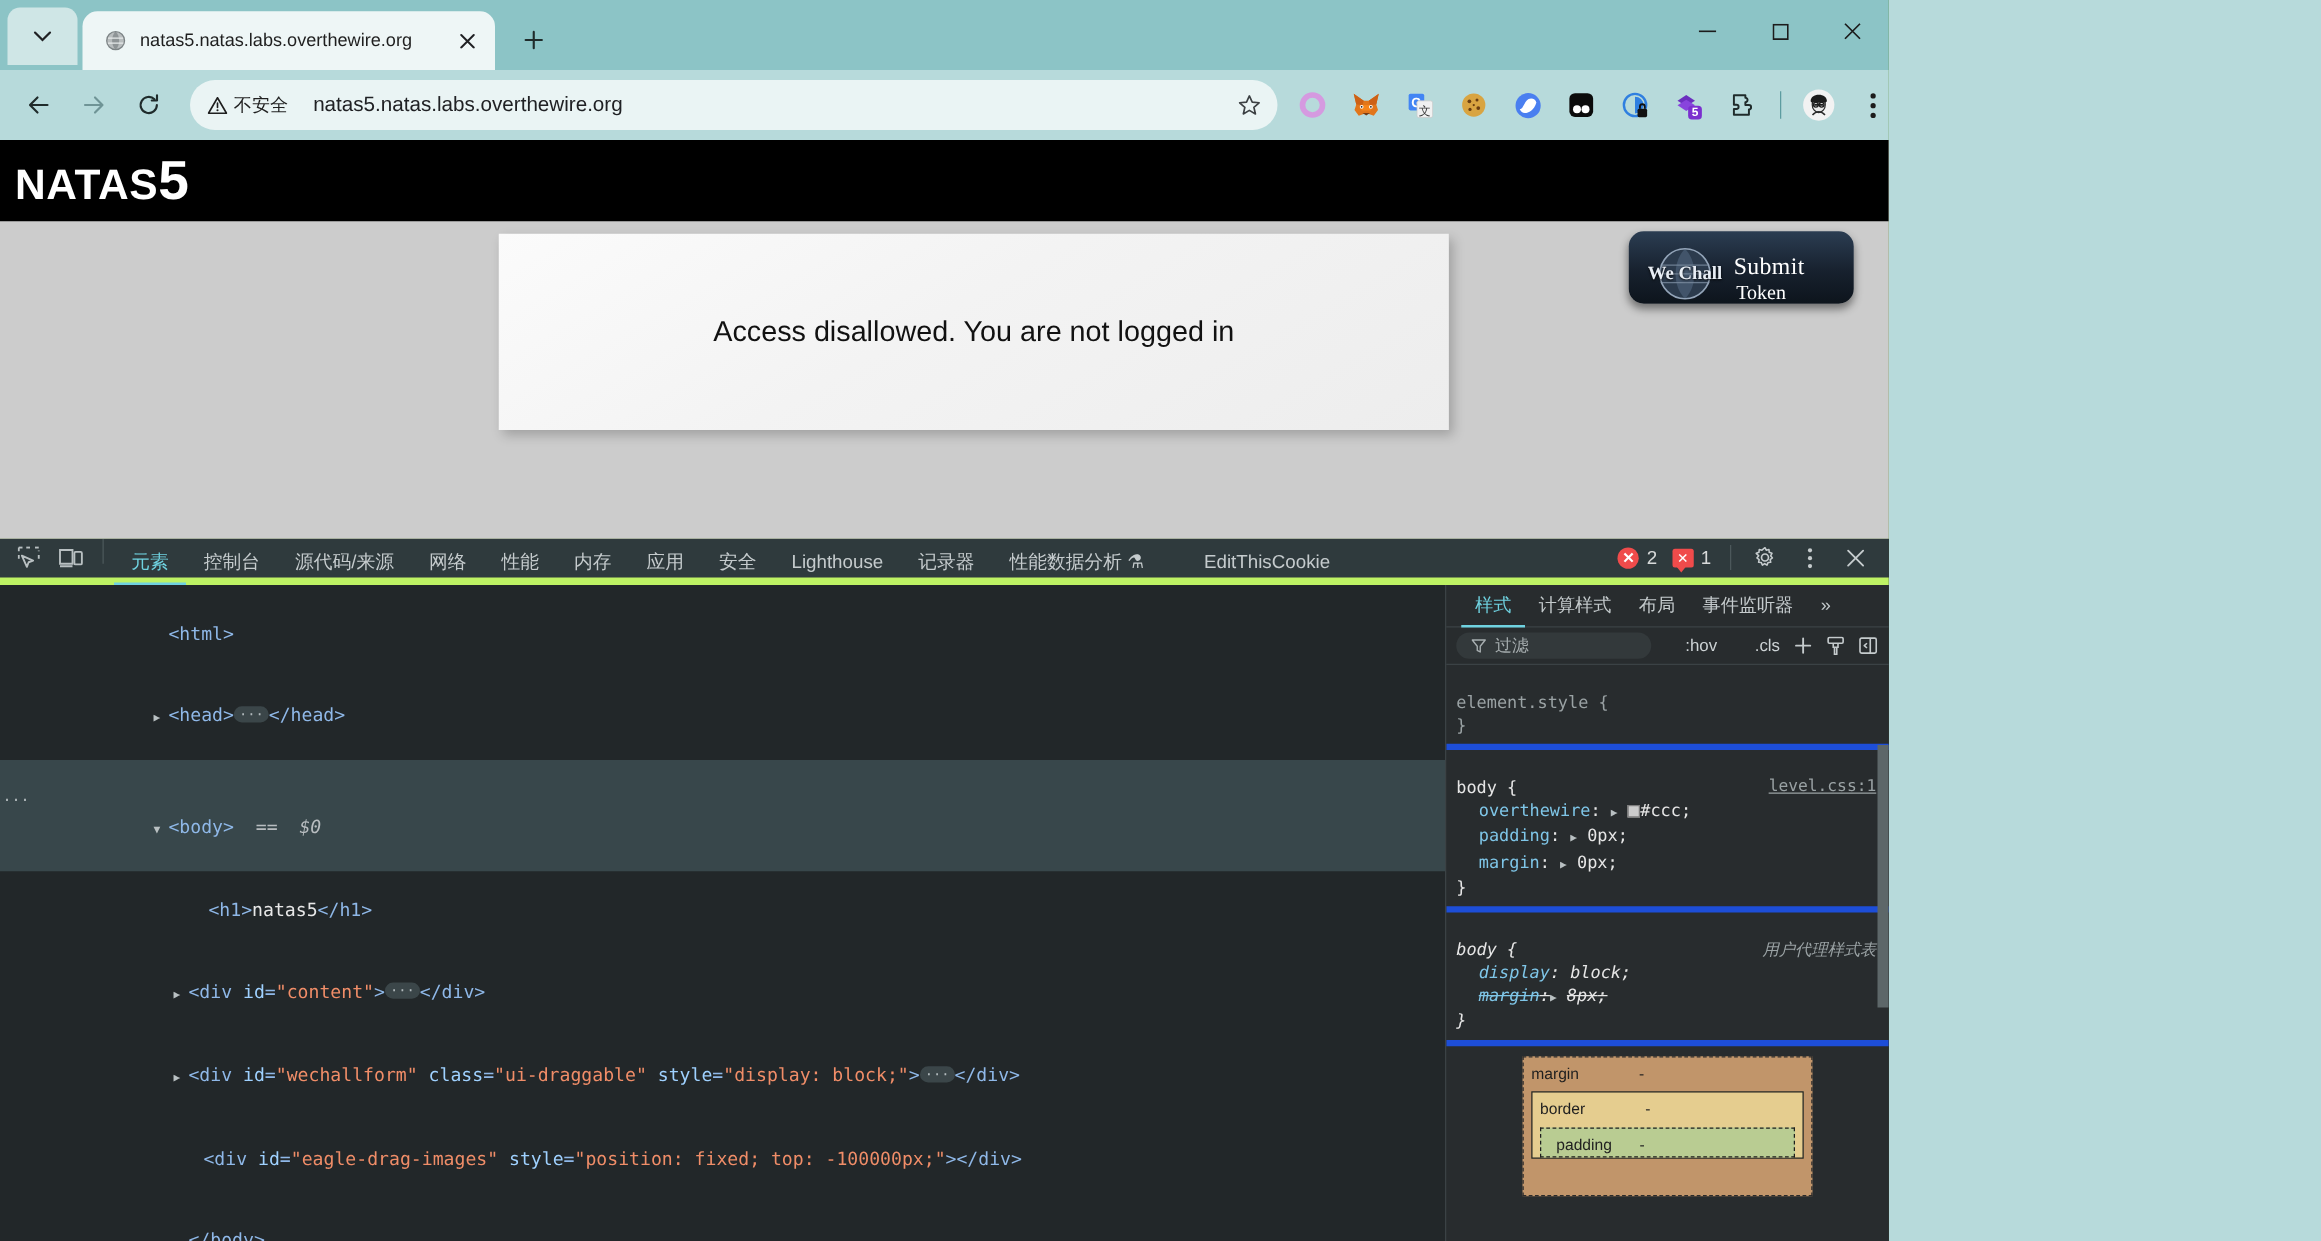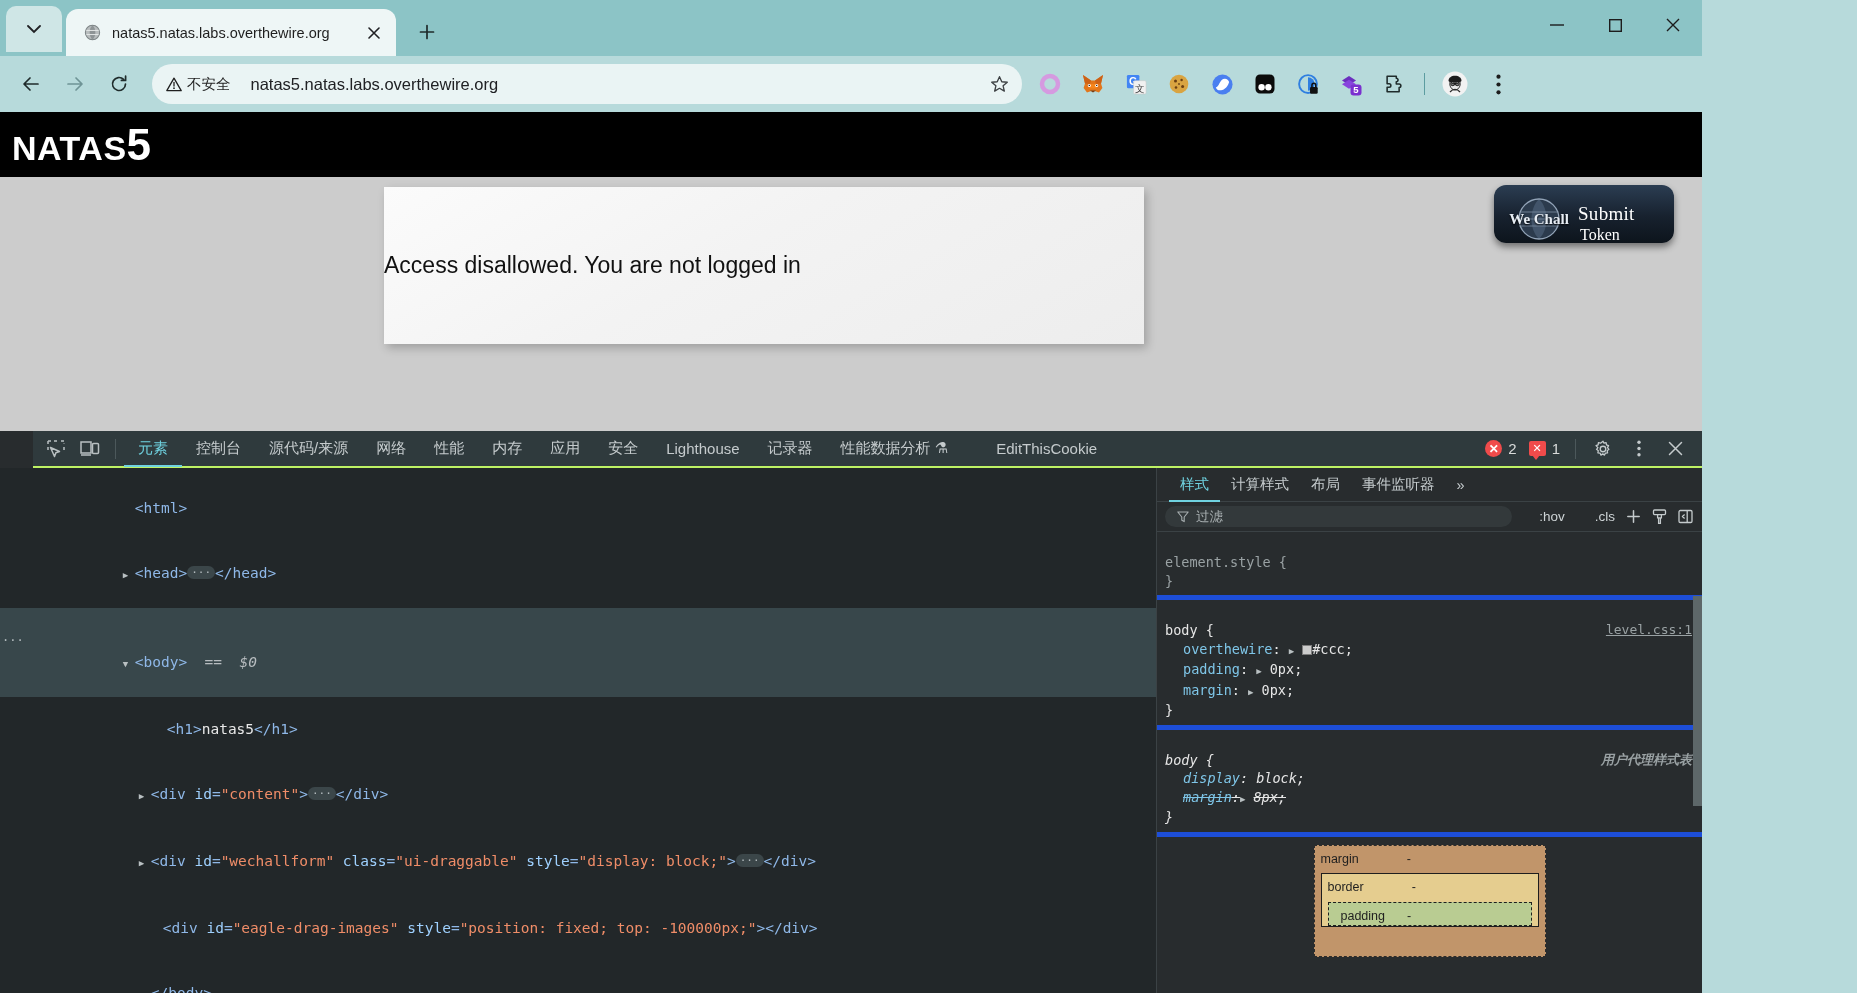--- a/index.html
+++ b/index.html
@@ -4,21 +4,21 @@
 <style>
   * { box-sizing: border-box; margin: 0; padding: 0; }
   html, body {
     width: 1857px; height: 993px;
     overflow: hidden;
     font-family: "Liberation Sans", sans-serif;
     background: #b7dadb;
   }
 
   
-  #browser { width: 1702px; height: 993px; position: relative; background:#4d7c0f; }
+  #browser { width: 1511px; height: 993px; position: relative; background:#4d7c0f; }
 
   .tabstrip {
     height: 56px; background: #8cc4c6; display: flex; align-items: flex-end;
     position: relative;
   }
   .tab-list-btn {
     width: 56px; height: 46px; margin-left: 6px; margin-bottom: 4px;
     background: #cfe6e6; border-radius: 10px 10px 0 0;
     display: flex; align-items: center; justify-content: center;
     color: #202124; font-size: 15px;
@@ -64,43 +64,43 @@
 
   
   .viewport { height: 319px; background: #ccc; position: relative; overflow: hidden; }
   .natas-header {
     height: 65px; background: #000; color: #fff; display: flex; align-items: center;
     padding-left: 12px;
   }
   .natas-header .h1 { font-size: 34px; font-weight: bold; letter-spacing: .5px; }
   .natas-header .h1 .big { font-size: 44px; }
   .content-box {
-    position: absolute; left: 384px; top: 75px; width: 760px; height: 157px;
+    position: absolute; left: 399px; top: 75px; width: 760px; height: 157px;
     background: linear-gradient(150deg,#fbfbfb 0%,#f3f3f3 45%,#ededed 100%);
     box-shadow: 3px 4px 9px rgba(0,0,0,.22);
-    display: flex; align-items: center; justify-content: flex-start;
+    display: flex; align-items: center; justify-content: center;
   }
   .content-box .msg { font-size: 23px; color: #111; }
   .wechall {
     position: absolute; right: 28px; top: 73px; width: 180px; height: 58px;
     background: linear-gradient(180deg,#2b3d52 0%,#17212e 55%,#0d141c 100%);
     border-radius: 12px; box-shadow: 0 4px 7px rgba(0,0,0,.45);
     display: flex; align-items: flex-end; padding: 0 6px;
   }
   .wechall .globe { width: 78px; height: 48px; display:flex; align-items:center; justify-content:center; position: relative;}
   .wechall .wc-text { position:absolute; color:#e8eef5; font-size: 15px; font-weight: bold; font-family: "Liberation Serif", serif; text-shadow: 0 1px 2px #000;}
   .wechall .submit { display: flex; flex-direction: column; align-items: flex-start; line-height: 1; color: #fff; font-family: "Liberation Serif", serif;}
   .wechall .submit .s1 { font-size: 19px; letter-spacing: .3px; }
   .wechall .submit .s2 { font-size: 16px; margin-top: 4px; padding-left: 2px; }
 
   
   .devtools { background: #282c2e; height: 617px; display: flex; flex-direction: column; color: #d8dada; }
   .dt-tabbar {
-    height: 37px; background: #2f3a3d; display: flex; align-items: center;
-    border-bottom: 2px solid #bef264; padding-left: 6px; margin-left: 33px;
+    height: 37px; background: #2f3a3d; display: flex; align-items: flex-start;
+    border-bottom: 6px solid #bef264; padding-left: 6px;
   }
   .dt-icon-btn { width: 34px; height: 30px; display:flex; align-items:center; justify-content:center; color:#b9c0c2; }
   .dt-vsep { width:1px; height:20px; background:#4c585b; margin: 0 8px; }
   .dt-tab { height: 37px; display: flex; align-items: center; padding: 0 14px; font-size: 15px; color: #c5cbcd; white-space: nowrap;}
   .dt-tab.active { color: #6fd2e0; box-shadow: inset 0 -2px 0 #6fd2e0; }
   .dt-right { margin-left: auto; display: flex; align-items: center; padding-right: 10px; gap: 2px;}
   .err-pill { display: flex; align-items: center; gap: 6px; font-size: 15px; color: #d8dada; padding: 0 5px;}
   .err-circ { width: 17px; height: 17px; border-radius: 50%; background: #f04b4b; color:#fff; font-size:12px; display:flex; align-items:center; justify-content:center; font-weight:bold;}
   .warn-sq { width: 17px; height: 15px; border-radius: 2px; background: #f04b4b; color:#fff; font-size:11px; display:flex; align-items:center; justify-content:center; position:relative;}
   .warn-sq:after { content:""; position:absolute; bottom:-4px; left:3px; border-left:4px solid transparent; border-right:4px solid transparent; border-top:5px solid #f04b4b;}
@@ -503,21 +503,21 @@
             <span class="val">body</span><span class="val"> {</span>
             <span class="src">level.css:1</span>
             <div><span class="prop">overthewire</span><span class="val">: </span><span class="arrow">▶</span> <span class="swatch"></span><span class="val">#ccc</span><span class="val">;</span></div>
             <div><span class="prop">padding</span><span class="val">: </span><span class="arrow">▶</span> <span class="val">0px</span><span class="val">;</span></div>
             <div><span class="prop">margin</span><span class="val">: </span><span class="arrow">▶</span> <span class="val">0px</span><span class="val">;</span></div>
             <div class="val">}</div>
           </div>
 
           <div class="rule ua">
             <span class="val">body</span><span class="brace val"> {</span>
-            <span class="src" style="text-decoration:none;font-family:'Liberation Sans',sans-serif;font-weight:bold;">用户代理样式表</span>
+            <span class="src" style="text-decoration:none;font-family:'Liberation Sans',sans-serif;">用户代理样式表</span>
             <div><span class="prop">display</span><span class="val">: </span><span class="val">block</span><span class="val">;</span></div>
             <div><span class="prop strike">margin</span><span class="val strike">:</span><span class="arrow">▶</span> <span class="val strike">8px</span><span class="val strike">;</span></div>
             <div class="val">}</div>
           </div>
 
           <div class="boxmodel-wrap">
             <div class="bm-margin">
               <div class="bm-row">
                   <span class="bm-lbl">margin</span>
                   <span class="bm-lbl dash">-</span>

